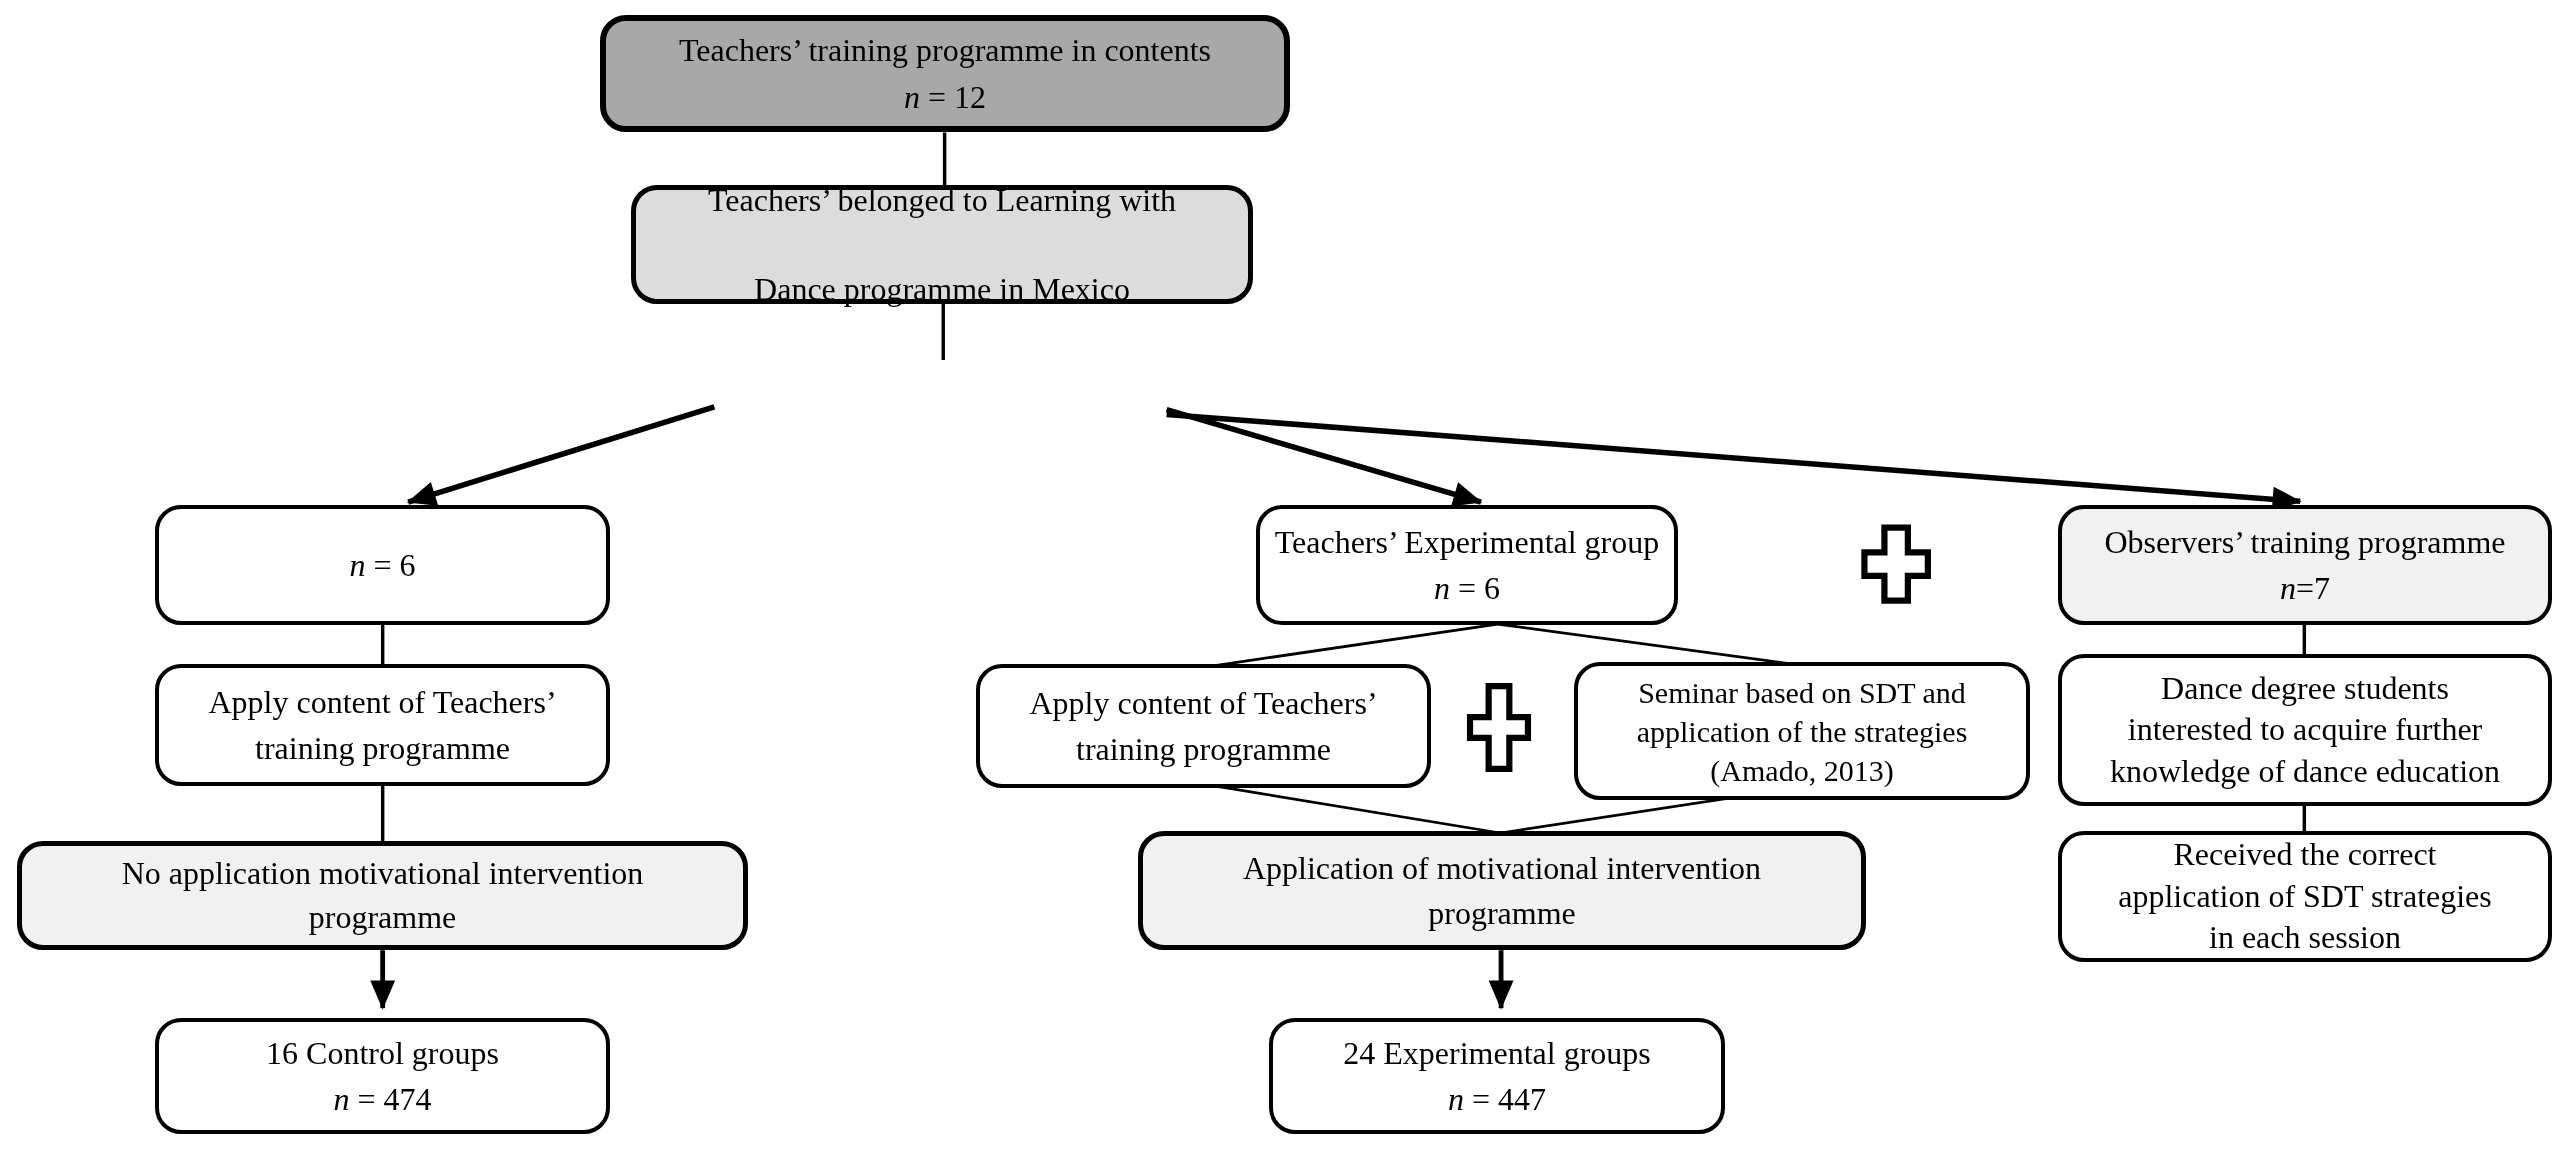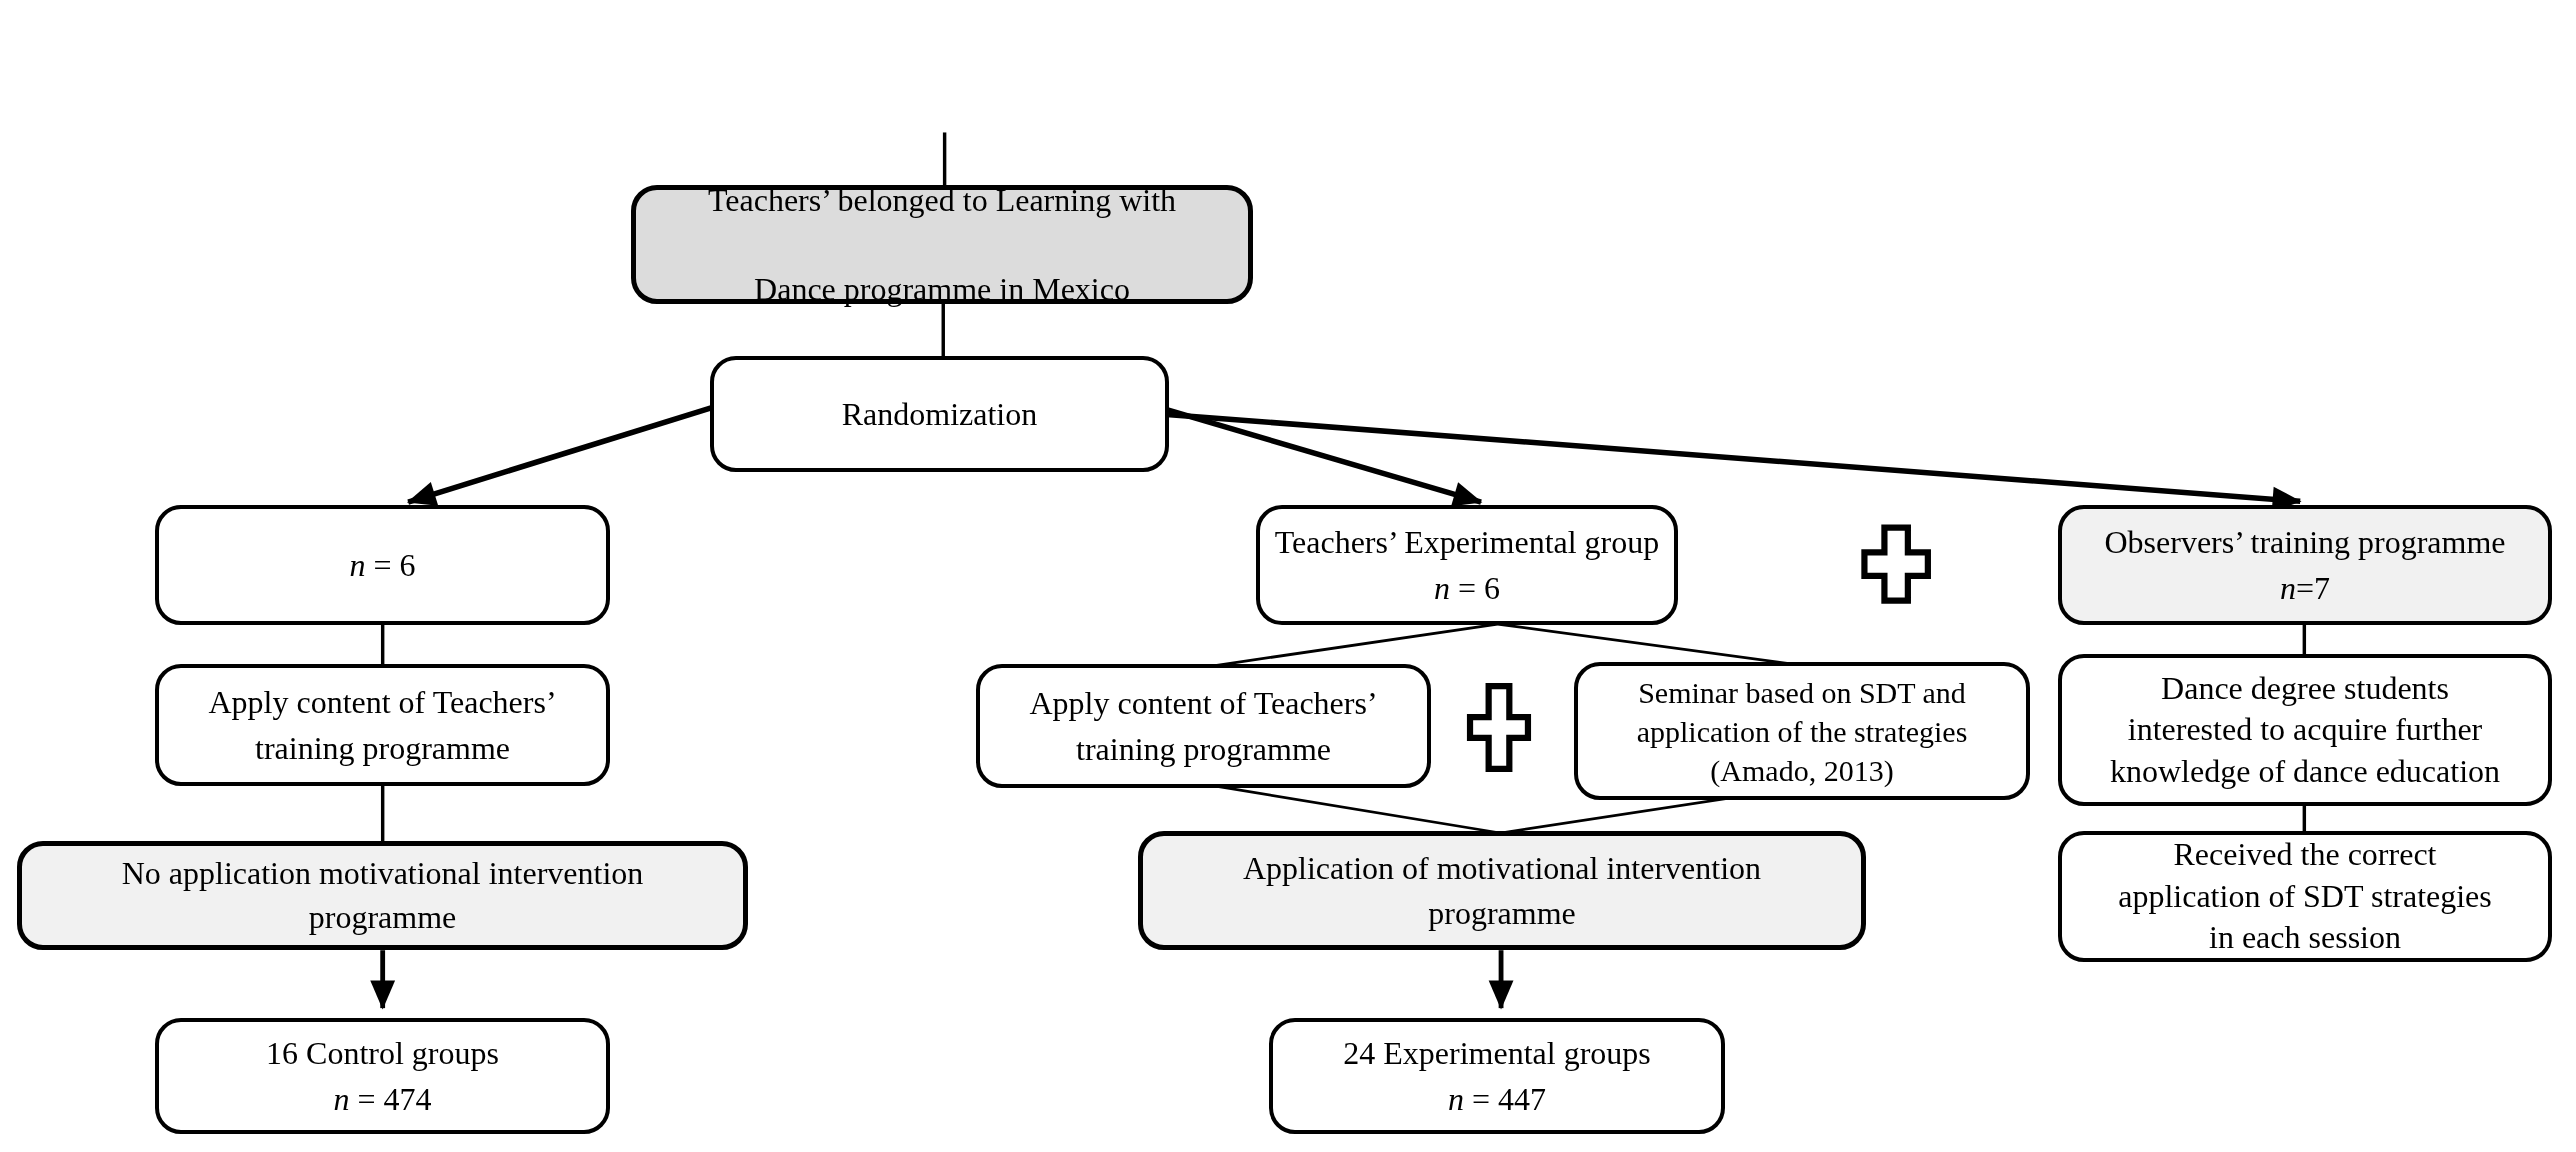--- a/index.html
+++ b/index.html
@@ -66,29 +66,30 @@
     <line x1="2610" y1="1142" x2="2176" y2="1208" stroke="#000" stroke-width="4"></line>
     <line x1="2177" y1="1378" x2="2177" y2="1462" stroke="#000" stroke-width="7" marker-end="url(#arrow)"></line>
 
     <line x1="3342" y1="905" x2="3342" y2="952" stroke="#000" stroke-width="5"></line>
     <line x1="3342" y1="1166" x2="3342" y2="1208" stroke="#000" stroke-width="5"></line>
 
     <path d="M 2733 765 H 2767 V 801 H 2796 V 835 H 2767 V 871 H 2733 V 835 H 2704 V 801 H 2733 Z" fill="#ffffff" stroke="#000" stroke-width="9"></path>
     <path d="M 2159 995 H 2189 V 1040 H 2216 V 1070 H 2189 V 1115 H 2159 V 1070 H 2132 V 1040 H 2159 Z" fill="#ffffff" stroke="#000" stroke-width="9"></path>
   </svg>
 
+  <div class="box fill-dark" style="left:600px;top:15px;width:690px;height:117px;">
+    <div>Teachers’ training programme in contents</div>
+    <div class="nline"><i>n</i><span> = 12</span></div>
+  </div>
 
   <div class="box fill-mid" style="left:631px;top:185px;width:622px;height:119px;gap:42px;">
     <div>Teachers’ belonged to Learning with</div>
     <div>Dance programme in Mexico</div>
   </div>
 
-  <div class="box b7" style="left:710px;top:356px;width:459px;height:116px;">
-    <div>Randomization</div>
-  </div>
 
   <div class="box" style="left:155px;top:505px;width:455px;height:120px;">
     <div class="nline"><i>n</i><span> = 6</span></div>
   </div>
 
   <div class="box b7" style="left:1256px;top:505px;width:422px;height:120px;">
     <div>Teachers’ Experimental group</div>
     <div class="nline"><i>n</i><span> = 6</span></div>
   </div>
 

